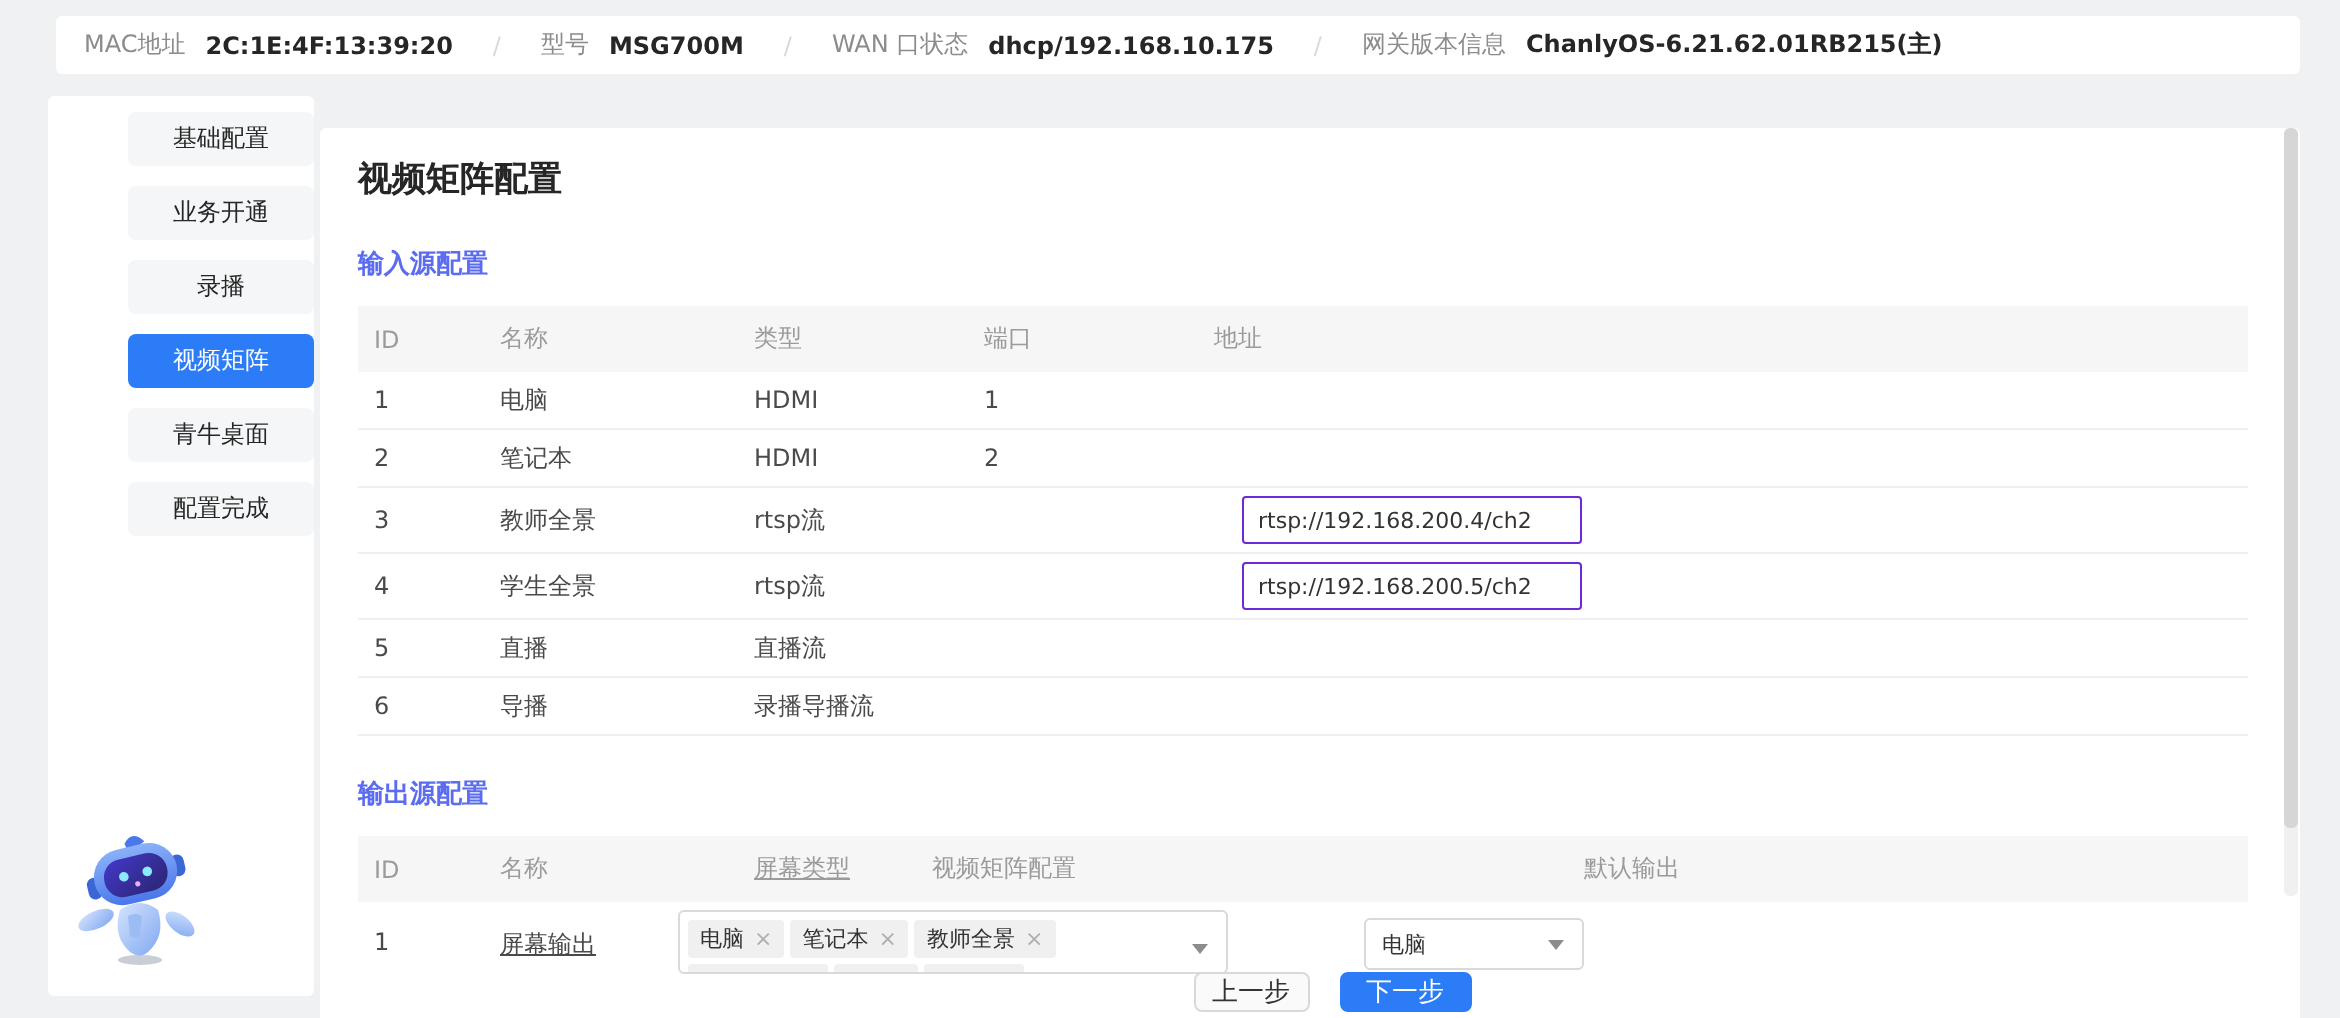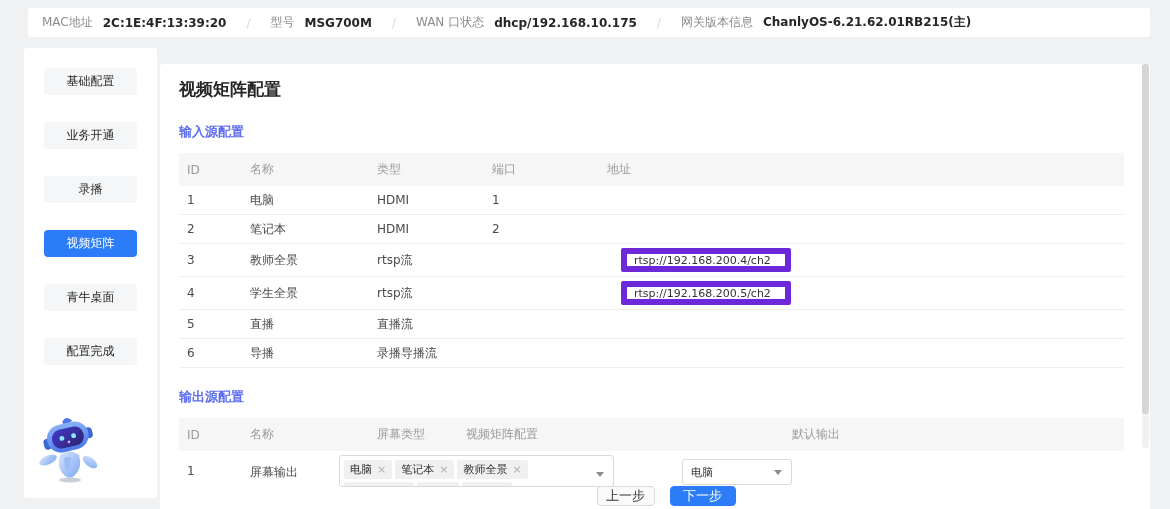--- a/index.html
+++ b/index.html
@@ -21,21 +21,21 @@
   }
   .topbar .tlabel { color:#8c8c8c; margin-right:10px; }
   .topbar .tvalue { color:#262626; font-weight:bold; }
   .topbar .sep { color:#d9d9d9; margin:0 20px; }
 
   
   .sidebar {
     position:absolute; left:24px; top:48px; width:133px; height:450px;
     background:#ffffff; border-radius:3px;
   }
-  .nav { padding-top:20px; display:flex; flex-direction:column; align-items:center; gap:27px; }
+  .nav { padding-top:8px; display:flex; flex-direction:column; align-items:flex-end; gap:10px; }
   .nav-item {
     width:93px; height:27px; background:#f5f6f7; border-radius:4px;
     display:flex; align-items:center; justify-content:center;
     font-size:12px; color:#262626; cursor:pointer;
   }
   .nav-item.active { background:#2b7cf6; color:#ffffff; }
   .mascot { position:absolute; left:9px; bottom:14px; width:70px; height:66px; cursor:pointer; }
 
   
   .content {
@@ -57,27 +57,27 @@
   .thead { background:#f6f6f6; height:33px; color:#9b9b9b; }
   .tbody-row { min-height:29px; border-bottom:1px solid #efefef; color:#4a4a4a; }
   .tbody-row.has-input { min-height:33px; }
 
   .c { padding-left:8px; }
   .col-id   { width:63px; }
   .col-name { width:127px; }
   .col-type { width:115px; }
   .col-port { width:115px; }
   .col-addr { flex:1; }
-  .col-stype { width:95px; }
+  .col-stype { width:95px;text-decoration:underline; }
   .col-sel   { width:320px; padding-left:2px; }
   .col-def   { flex:1; }
 
   .addr-input {
     margin-left:14px; width:170px; height:24px;
-    border:6px solid #6d28d9; border-radius:2px;
+    border:1px solid #6d28d9; border-radius:2px;
     font-size:11px; color:#333; padding:0 7px;
     font-family:inherit; background:#fff;
   }
 
   .out-row { align-items:flex-start; border-bottom:none; padding-top:4px; }
   .out-row .cellpad { padding-top:9px; }
 
   .multiselect {
     position:relative; width:275px; height:32px;
     border:1px solid #d9d9d9; border-radius:3px; background:#fff;

